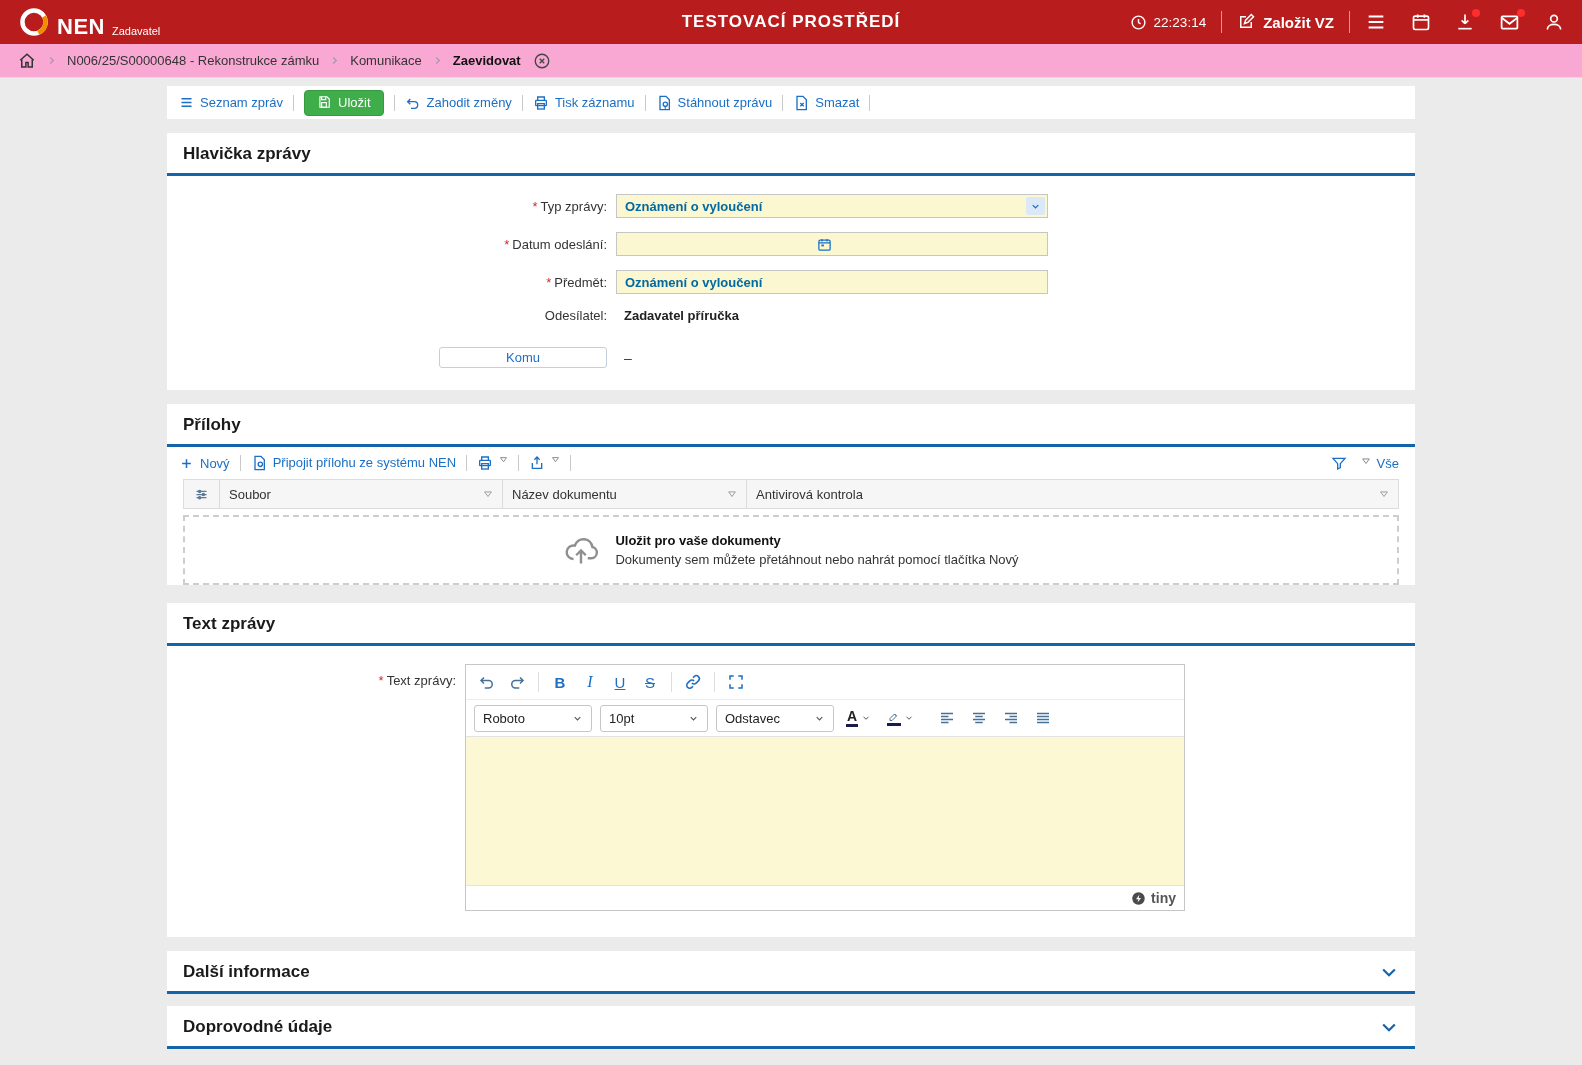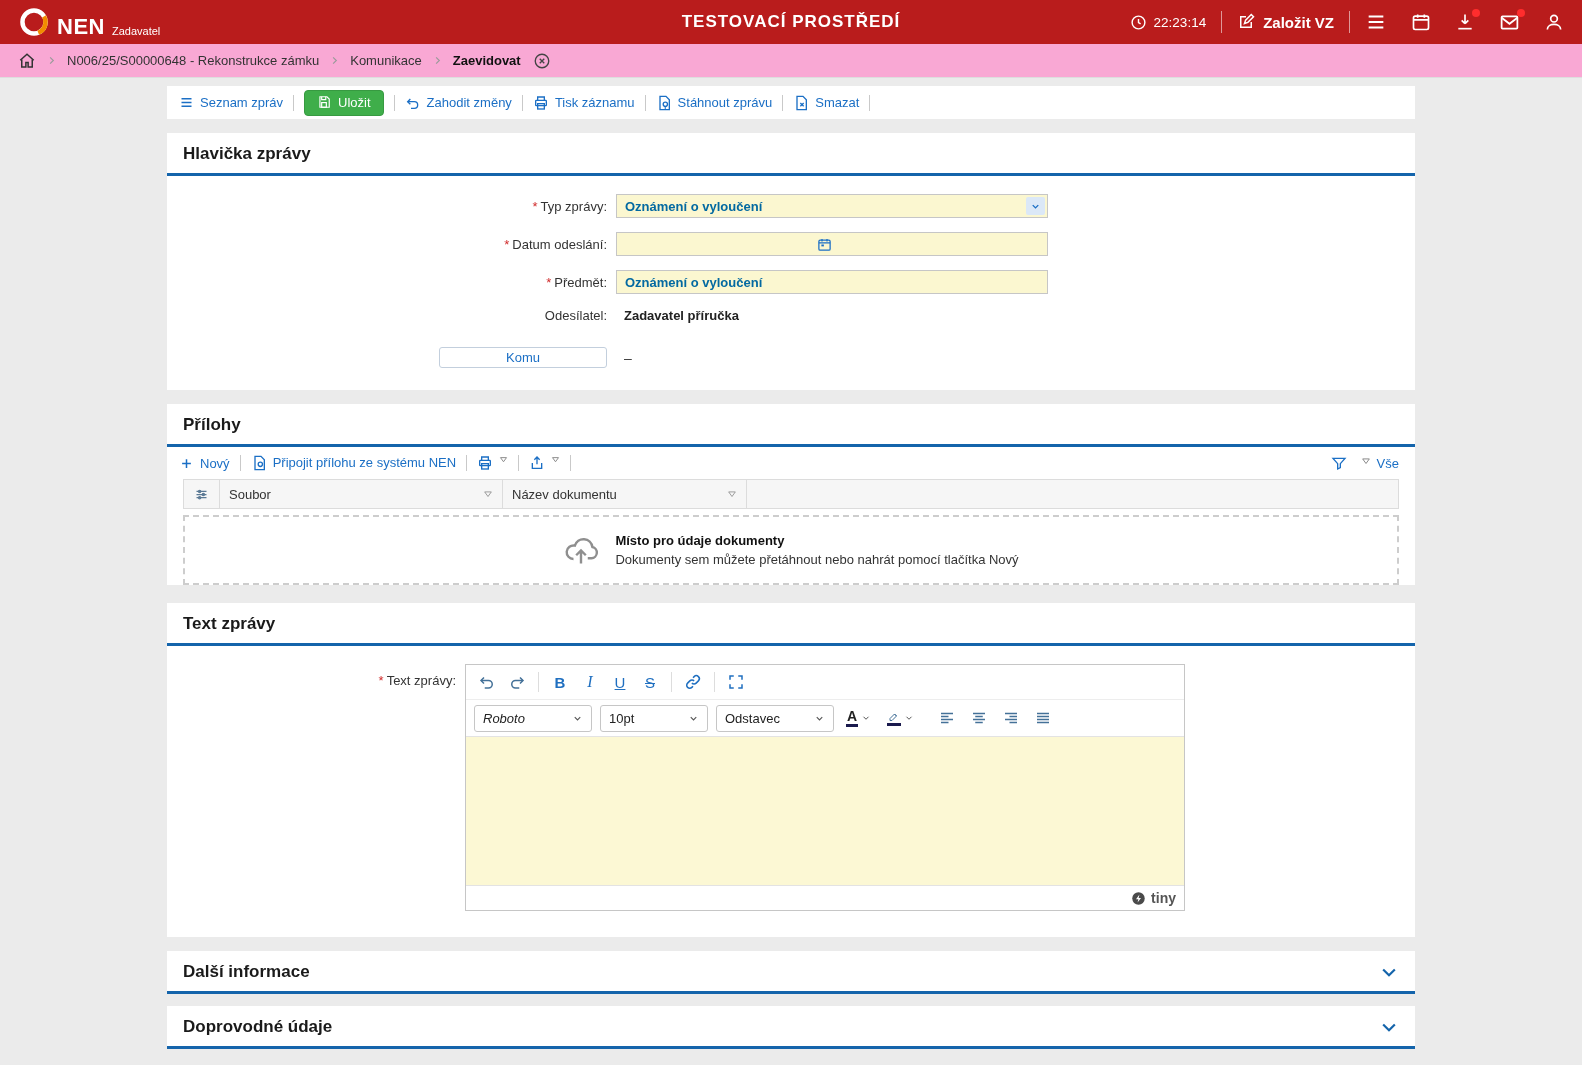--- a/index.html
+++ b/index.html
@@ -84,21 +84,21 @@
   .tbtn { width:30px; height:28px; display:flex; align-items:center; justify-content:center; border-radius:3px; cursor:pointer; color:#447198; }
   .tbtn.blue { color:#1f6fc0; }
   .esep { width:1px; height:20px; background:#ddd; margin:0 6px; }
   .fmt { font-size:15px; line-height:1; }
   .fmt-b { font-weight:bold; }
   .fmt-i { font-style:italic; font-family:"Liberation Serif", serif; font-size:16px; }
   .fmt-u { text-decoration:underline; }
   .fmt-s { text-decoration:line-through; }
   .tselect { height:27px; border:1px solid #c6c6c6; border-radius:3px; display:flex; align-items:center; padding:0 8px; font-size:13px; color:#222; background:#fff; cursor:pointer; }
   .tselect .chev { color:#555; margin-left:auto; }
-  .tsel-font { width:118px;font-style:italic; } .tsel-size { width:108px; } .tsel-block { width:118px; }
+  .tsel-font { width:118px; } .tsel-size { width:108px; } .tsel-block { width:118px; }
   .colorbtn { display:flex; align-items:center; gap:3px; padding:0 4px; height:27px; cursor:pointer; }
   .fmt-a { font-weight:bold; color:#222; font-size:14px; line-height:1.1; border-bottom:3px solid #1a1a4d; padding:0 1px; }
   .pen-wrap { display:flex; flex-direction:column; align-items:center; color:#447198; }
   .pen-bar { width:14px; height:3px; background:#1a1a4d; margin-top:1px; }
   .chev-s { color:#555; }
   .aligns { display:flex; align-items:center; gap:6px; margin-left:8px; color:#447198; }
   .editor-body { height:148px; background:#fcf8d4; cursor:text; }
   .editor-status { height:25px; border-top:1px solid #e3e3e3; display:flex; align-items:center; justify-content:flex-end; padding:0 8px; gap:5px; }
   .tiny-label { font-weight:bold; font-size:14px; color:#555; }
 </style>
@@ -436,31 +436,39 @@
         </span>
       </span>
       <span class="gcol gcol-nazev">
         <span>Název dokumentu</span>
         <span class="tri">
           <svg width="10" height="10" viewBox="0 0 24 24" fill="none" stroke="currentColor" stroke-width="2">
               <path d="M4 7h16l-8 11z"></path>
             </svg>
         </span>
       </span>
+      <span class="gcol gcol-av">
+        <span>Antivirová kontrola</span>
+        <span class="tri">
+          <svg width="10" height="10" viewBox="0 0 24 24" fill="none" stroke="currentColor" stroke-width="2">
+              <path d="M4 7h16l-8 11z"></path>
+            </svg>
+        </span>
+      </span>
     </div>
 
     <div class="dropzone">
       <span class="dz-cloud">
         <svg width="36" height="36" viewBox="0 0 24 24" fill="none" stroke="currentColor" stroke-width="1.6">
             <path d="M7 18a4.5 4.5 0 1 1 .9-8.9A6 6 0 0 1 19.6 10 3.8 3.8 0 0 1 19 17.5h-2.5"></path>
             <path d="M12 12.5V21M8.8 15.5l3.2-3.2 3.2 3.2"></path>
           </svg>
       </span>
       <span class="dz-text">
-        <div class="dz-title">Místo pro údaje dokumenty</div>
+        <div class="dz-title">Uložit pro vaše dokumenty</div>
         <div class="dz-sub">Dokumenty sem můžete přetáhnout nebo nahrát pomocí tlačítka Nový</div>
       </span>
     </div>
   </section>
 
   <section class="panel">
     <div class="section-head">
       <span class="section-title">Text zprávy</span>
     </div>
     <div class="section-rule"></div>

